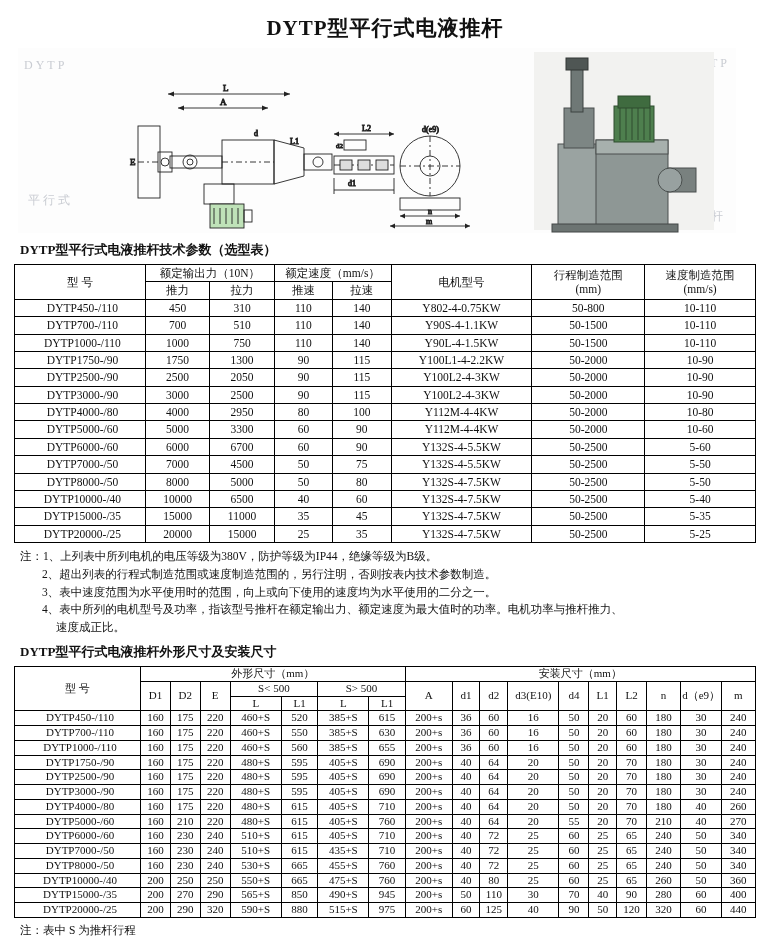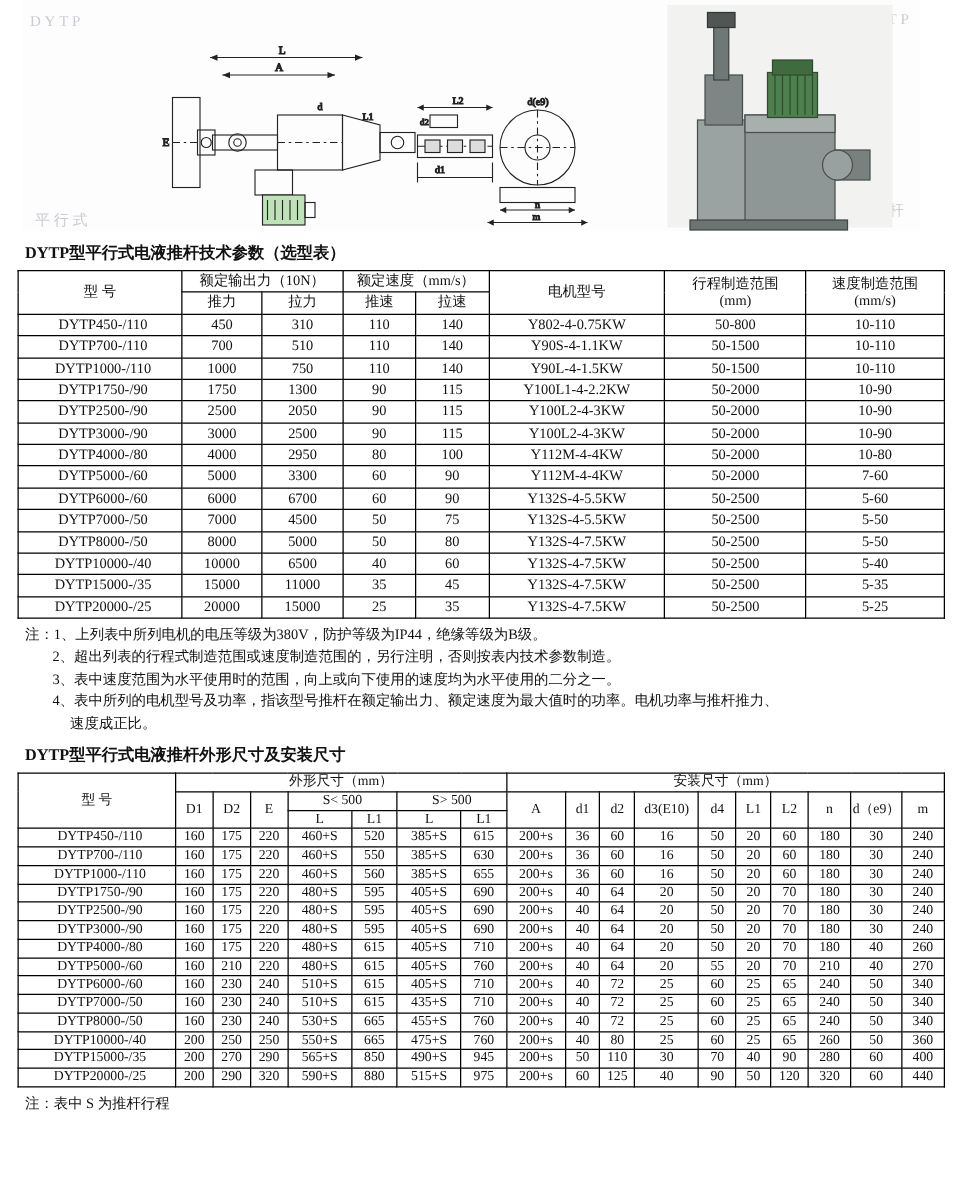--- a/index.html
+++ b/index.html
@@ -90,25 +90,26 @@
 
   
   table.dim { font-size: 11px; }
   table.dim td, table.dim th { padding: 0 1px; }
 </style>
 </head>
 <body>
 
 <div class="page">
 
+  <div class="doc-title">DYTP型平行式电液推杆</div>
 
   <div class="drawing-area">
     <div class="ghost-text" style="left:6px; top:10px;">DYTP</div>
     <div class="ghost-text" style="right:6px; top:8px;">DYTP</div>
-    <div class="ghost-text" style="left:10px; bottom:0;">平行式</div>
+    <div class="ghost-text" style="left:10px; bottom:24px;">平行式</div>
     <div class="ghost-text" style="right:10px; bottom:8px;">电液推杆</div>
 
     <svg class="svg-wrap" width="742" height="185" viewBox="0 0 742 185">
       <g stroke="#222" fill="none" stroke-width="0.9">
 
         <line x1="150" y1="46" x2="272" y2="46"></line>
         <path d="M150,46 l6,-2.5 v5 z" fill="#222" stroke="none"></path>
         <path d="M272,46 l-6,-2.5 v5 z" fill="#222" stroke="none"></path>
         <text x="205" y="43" font-size="9" fill="#222" font-family="Liberation Serif, serif">L</text>
 
@@ -323,21 +324,21 @@
           <td>10-80</td>
         </tr>
         <tr>
           <td class="model-col">DYTP5000-/60</td>
           <td>5000</td>
           <td>3300</td>
           <td>60</td>
           <td>90</td>
           <td>Y112M-4-4KW</td>
           <td>50-2000</td>
-          <td>7-60</td>
+          <td>10-60</td>
         </tr>
         <tr>
           <td class="model-col">DYTP6000-/60</td>
           <td>6000</td>
           <td>6700</td>
           <td>60</td>
           <td>90</td>
           <td>Y132S-4-5.5KW</td>
           <td>50-2500</td>
           <td>5-60</td>

